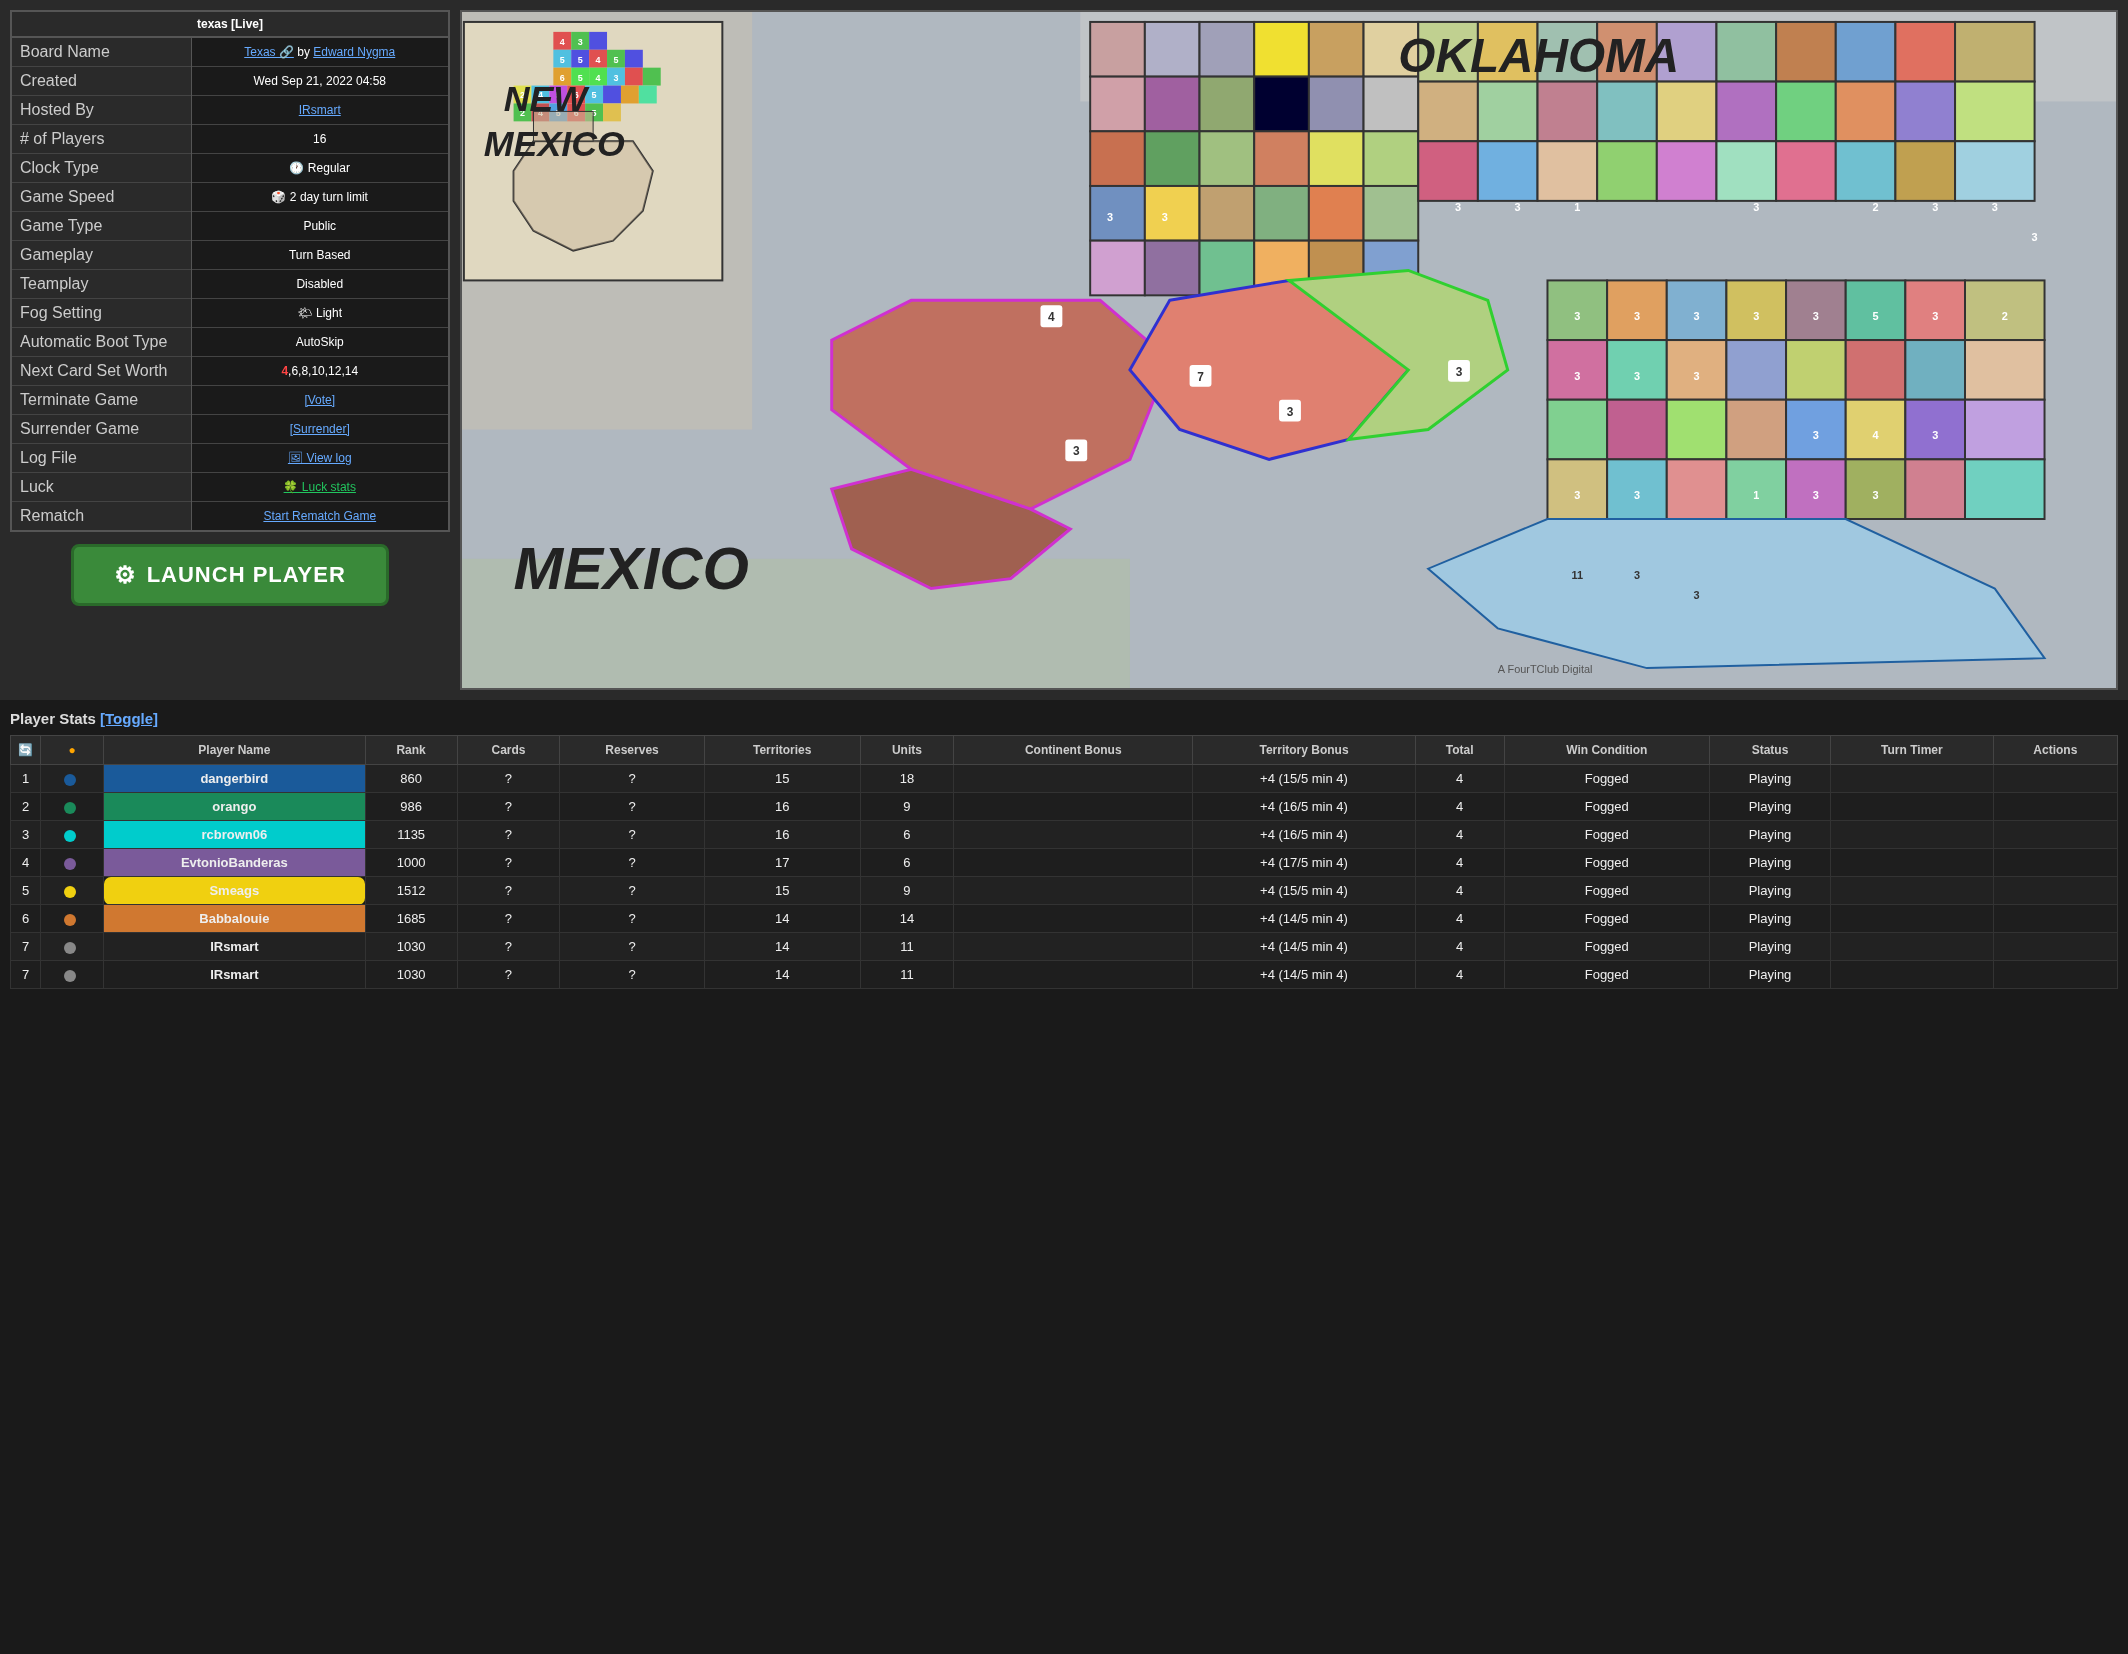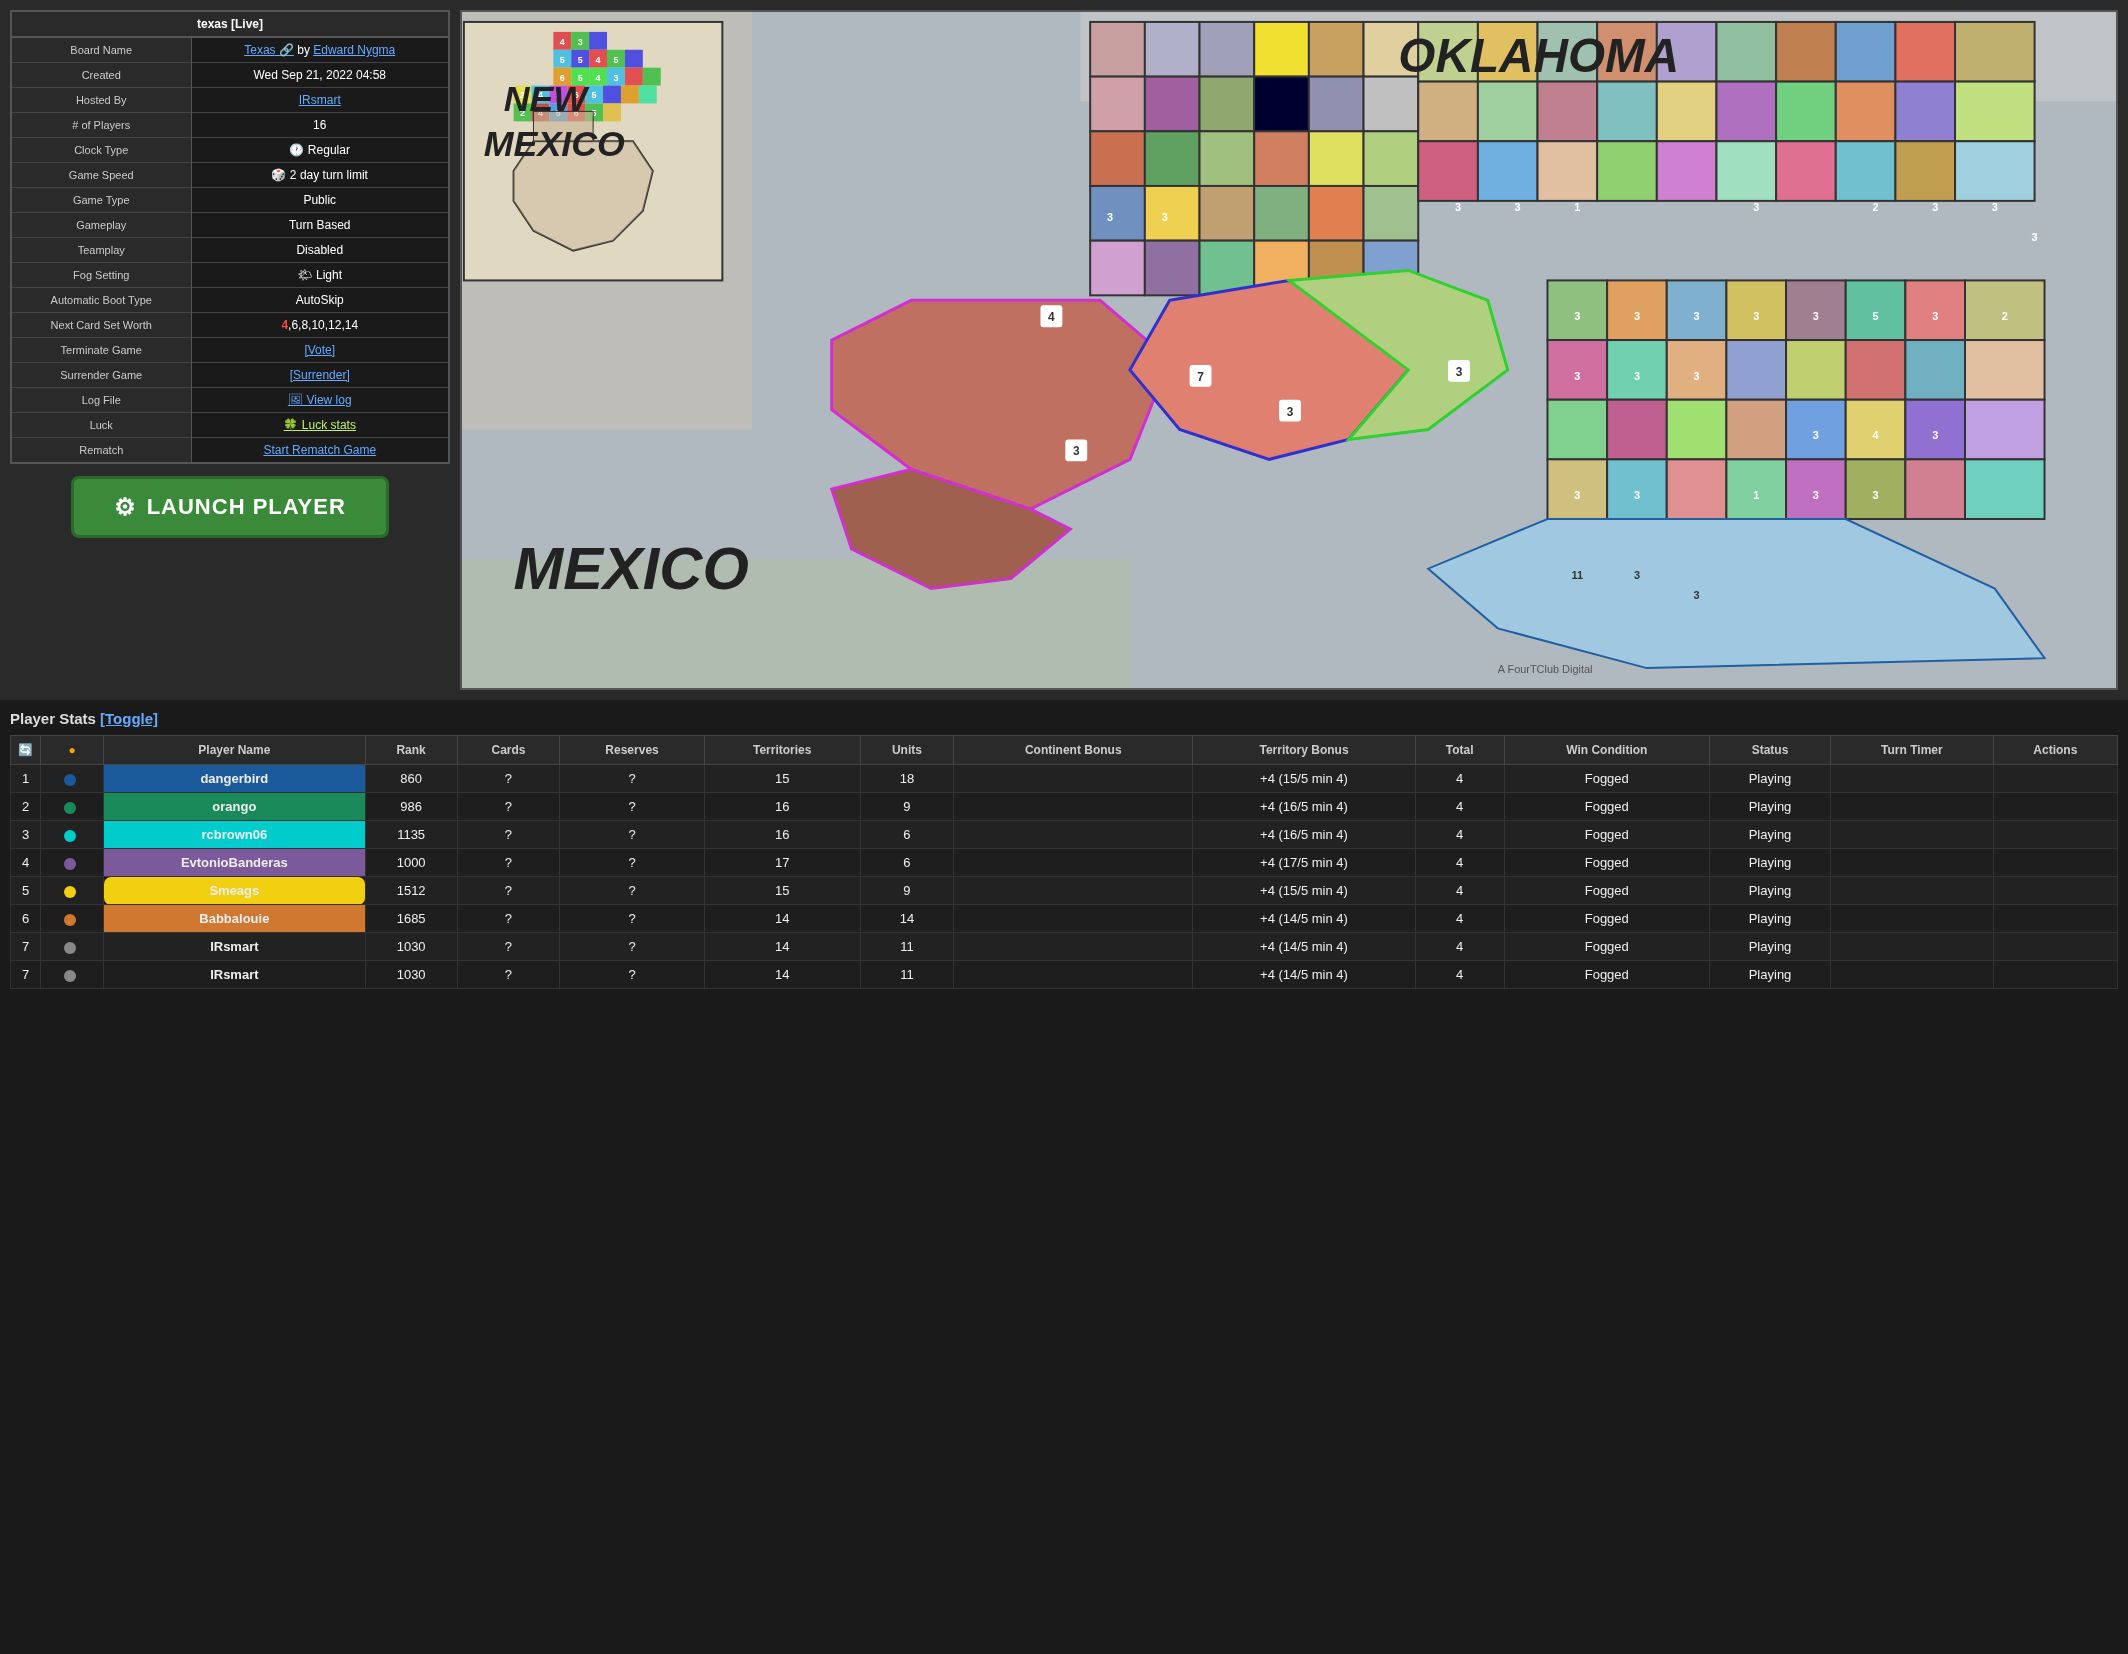--- a/index.html
+++ b/index.html
@@ -54,41 +54,41 @@
     }
 
     .info-table td {
       padding: 5px 8px;
       vertical-align: middle;
     }
 
     .info-table td:first-child {
       background: #2a2a2a;
       color: #ccc;
-      text-align: center;
+      text-align: left;
       width: 180px;
       border-right: 1px solid #555;
-      font-size: 11px;
+      font-size: 16px;
     }
 
     .info-table td:last-child {
       text-align: center;
       color: #fff;
       font-size: 12px;
       margin-left: 48px;
     }
 
     .link-style {
       color: #6af;
       text-decoration: underline;
       cursor: pointer;
     }
 
     .green-link {
-      color: #bef264;
+      color: #22c55e;
       text-decoration: underline;
     }
 
     .launch-btn-container {
       margin-top: 12px;
       text-align: center;
     }
 
     .launch-btn {
       background: #3a8a3a;

